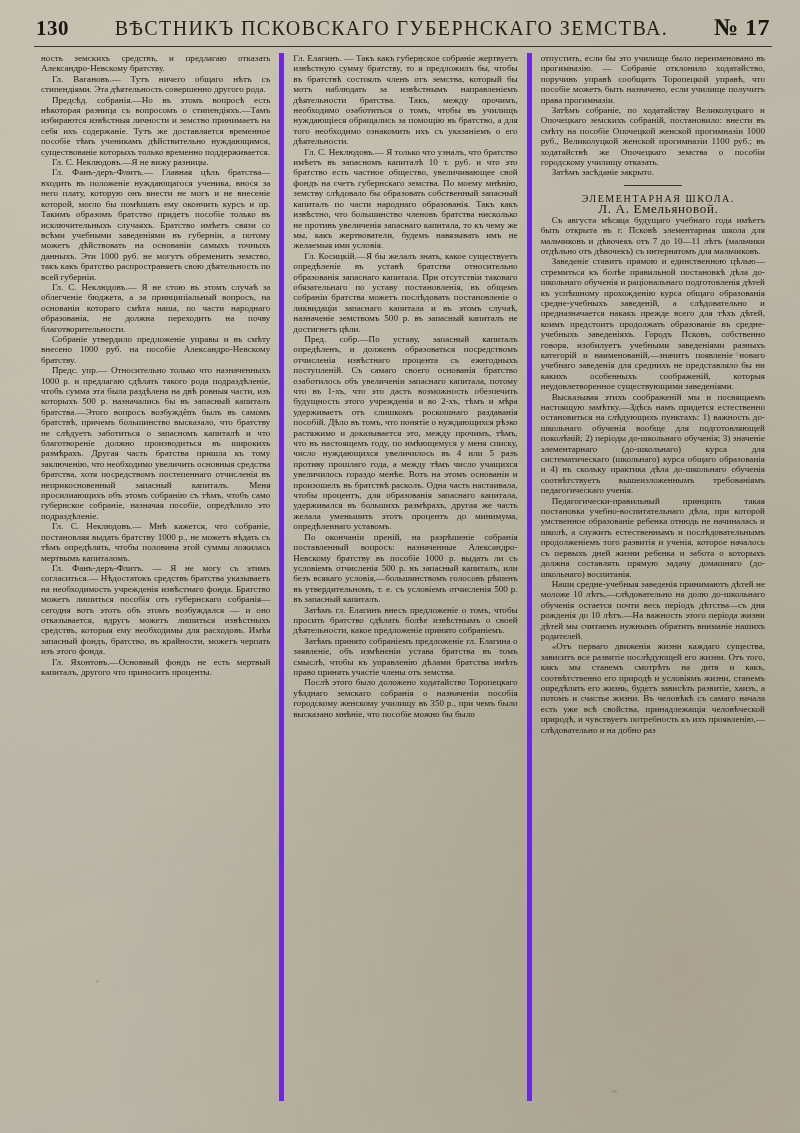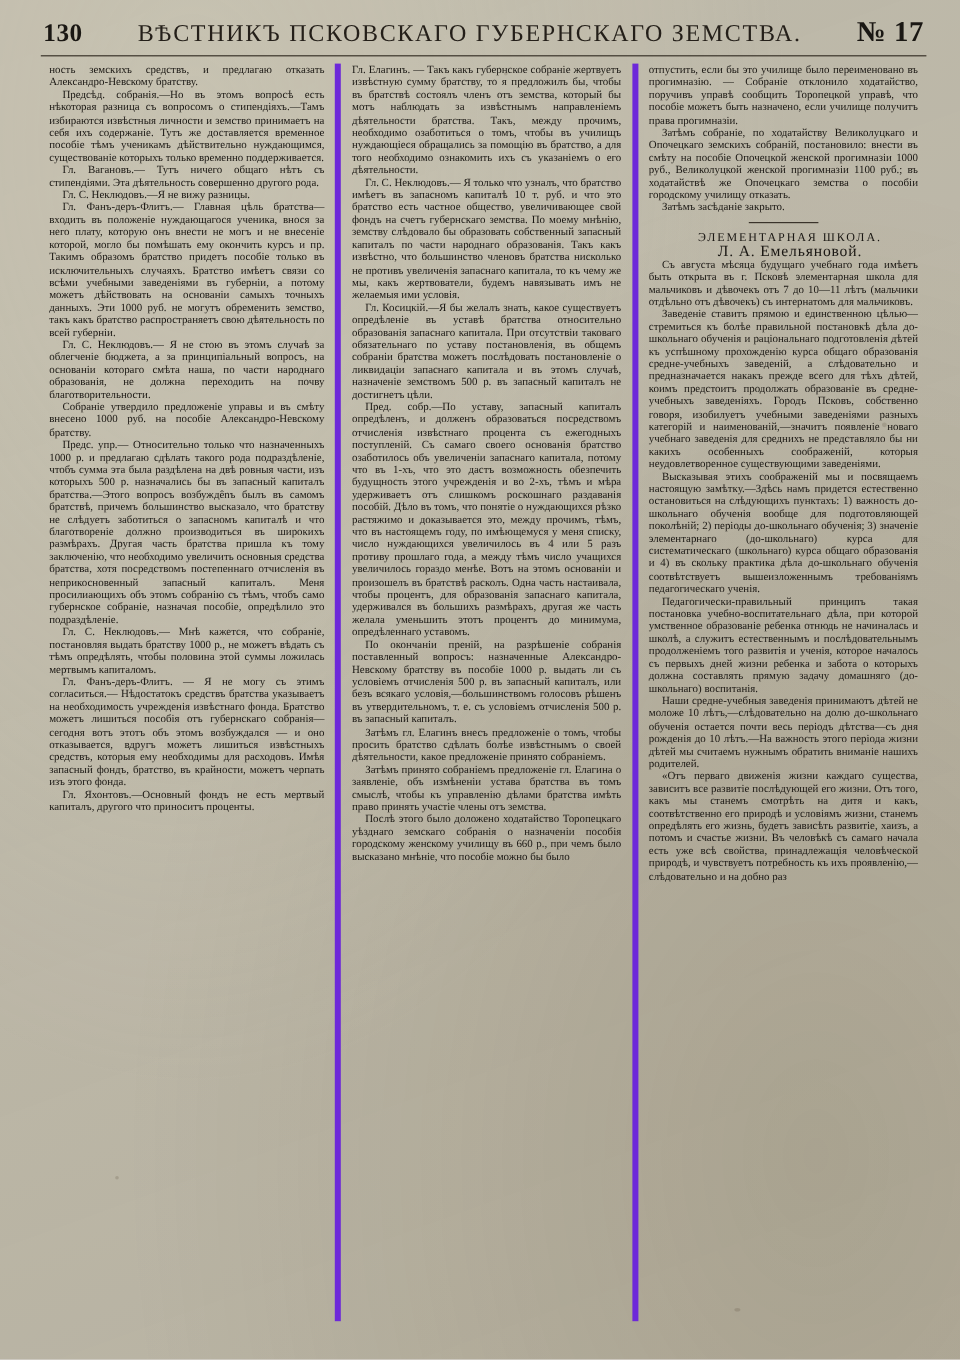--- a/index.html
+++ b/index.html
@@ -138,41 +138,41 @@
       <div class="folio-left">130</div>
       <div class="masthead-title">ВѢСТНИКЪ ПСКОВСКАГО ГУБЕРНСКАГО ЗЕМСТВА.</div>
       <div class="folio-right">№ 17</div>
     </div>
     <hr class="rule">
 
     <div class="columns">
 
       <div class="col">
         <p class="noind">ность земскихъ средствъ, и предлагаю отказать Александро-Невскому братству.</p>
+        <p>Гл. Вагановъ.— Тутъ ничего общаго нѣтъ съ стипендіями. Эта дѣятельность совершенно другого рода.</p>
         <p>Предсѣд. собранія.—Но въ этомъ вопросѣ есть нѣкоторая разница съ вопросомъ о стипендіяхъ.—Тамъ избираются извѣстныя личности и земство принимаетъ на себя ихъ содержаніе. Тутъ же доставляется временное пособіе тѣмъ ученикамъ дѣйствительно нуждающимся, существованіе которыхъ только временно поддерживается.</p>
-        <p>Гл. Вагановъ.— Тутъ ничего общаго нѣтъ съ стипендіями. Эта дѣятельность совершенно другого рода.</p>
         <p>Гл. С. Неклюдовъ.—Я не вижу разницы.</p>
         <p>Гл. Фанъ-деръ-Флитъ.— Главная цѣль братства—входить въ положеніе нуждающагося ученика, внося за него плату, которую онъ внести не могъ и не внесенiе которой, могло бы помѣшать ему окончить курсъ и пр. Такимъ образомъ братство придетъ пособiе только въ исключительныхъ случаяхъ. Братство имѣетъ связи со всѣми учебными заведеніями въ губерніи, а потому можетъ дѣйствовать на основаніи самыхъ точныхъ данныхъ. Эти 1000 руб. не могутъ обременить земство, такъ какъ братство распространяетъ свою дѣятельность по всей губерніи.</p>
         <p>Гл. С. Неклюдовъ.— Я не стою въ этомъ случаѣ за облегченіе бюджета, а за принципіальный вопросъ, на основаніи котораго смѣта наша, по части народнаго образованія, не должна переходить на почву благотворительности.</p>
         <p>Собраніе утвердило предложеніе управы и въ смѣту внесено 1000 руб. на пособіе Александро-Невскому братству.</p>
         <p>Предс. упр.— Относительно только что назначенныхъ 1000 р. и предлагаю сдѣлать такого рода подраздѣленіе, чтобъ сумма эта была раздѣлена на двѣ ровныя части, изъ которыхъ 500 р. назначались бы въ запасный капиталъ братства.—Этого вопросъ возбуждênъ былъ въ самомъ братствѣ, причемъ большинство высказало, что братству не слѣдуетъ заботиться о запасномъ капиталѣ и что благотворенiе должно производиться въ широкихъ размѣрахъ. Другая часть братства пришла къ тому заключенію, что необходимо увеличить основныя средства братства, хотя посредствомъ постепеннаго отчисленія въ неприкосновенный запасный капиталъ. Меня просилиающихъ объ этомъ собранію съ тѣмъ, чтобъ само губернское собраніе, назначая пособіе, опредѣлило это подраздѣленіе.</p>
         <p>Гл. С. Неклюдовъ.— Мнѣ кажется, что собраніе, постановляя выдать братству 1000 р., не можетъ вѣдать съ тѣмъ опредѣлять, чтобы половина этой суммы ложилась мертвымъ капиталомъ.</p>
         <p>Гл. Фанъ-деръ-Флитъ. — Я не могу съ этимъ согласиться.— Нѣдостатокъ средствъ братства указываетъ на необходимость учрежденія извѣстнаго фонда. Братство можетъ лишиться пособія отъ губернскаго собранія—сегодня вотъ этотъ объ этомъ возбуждался — и оно отказывается, вдругъ можетъ лишиться извѣстныхъ средствъ, которыя ему необходимы для расходовъ. Имѣя запасный фондъ, братство, въ крайности, можетъ черпать изъ этого фонда.</p>
         <p>Гл. Яхонтовъ.—Основный фондъ не есть мертвый капиталъ, другого что приноситъ проценты.</p>
       </div>
 
       <div class="col">
         <p class="noind">Гл. Елагинъ. — Такъ какъ губернское собраніе жертвуетъ извѣстную сумму братству, то я предложилъ бы, чтобы въ братствѣ состоялъ членъ отъ земства, который бы мотъ наблюдать за извѣстнымъ направленіемъ дѣятельности братства. Такъ, между прочимъ, необходимо озаботиться о томъ, чтобы въ училищъ нуждающіеся обращались за помощію въ братство, а для того необходимо ознакомить ихъ съ указаніемъ о его дѣятельности.</p>
         <p>Гл. С. Неклюдовъ.— Я только что узналъ, что братство имѣетъ въ запасномъ капиталѣ 10 т. руб. и что это братство есть частное общество, увеличивающее свой фондъ на счетъ губернскаго земства. По моему мнѣнію, земству слѣдовало бы образовать собственный запасный капиталъ по части народнаго образованія. Такъ какъ извѣстно, что большинство членовъ братства нисколько не противъ увеличенія запаснаго капитала, то къ чему же мы, какъ жертвователи, будемъ навязывать имъ не желаемыя ими условія.</p>
         <p>Гл. Косицкій.—Я бы желалъ знать, какое существуетъ опредѣленіе въ уставѣ братства относительно образованія запаснаго капитала. При отсутствіи таковаго обязательнаго по уставу постановленія, въ общемъ собраніи братства можетъ послѣдовать постановленіе о ликвидаціи запаснаго капитала и въ этомъ случаѣ, назначеніе земствомъ 500 р. въ запасный капиталъ не достигнетъ цѣли.</p>
         <p>Пред. собр.—По уставу, запасный капиталъ опредѣленъ, и долженъ образоваться посредствомъ отчисленія извѣстнаго процента съ ежегодныхъ поступленій. Съ самаго своего основанія братство озаботилось объ увеличеніи запаснаго капитала, потому что въ 1-хъ, что это дастъ возможность обезпечить будущность этого учрежденія и во 2-хъ, тѣмъ и мѣра удерживаетъ отъ слишкомъ роскошнаго раздаванія пособій. Дѣло въ томъ, что понятіе о нуждающихся рѣзко растяжимо и доказывается это, между прочимъ, тѣмъ, что въ настоящемъ году, по имѣющемуся у меня списку, число нуждающихся увеличилось въ 4 или 5 разъ противу прошлаго года, а между тѣмъ число учащихся увеличилось гораздо менѣе. Вотъ на этомъ основаніи и произошелъ въ братствѣ расколъ. Одна часть настаивала, чтобы процентъ, для образованія запаснаго капитала, удерживался въ большихъ размѣрахъ, другая же часть желала уменьшить этотъ процентъ до минимума, опредѣленнаго уставомъ.</p>
         <p>По окончаніи преній, на разрѣшеніе собранія поставленный вопросъ: назначенные Александро-Невскому братству въ пособіе 1000 р. выдать ли съ условіемъ отчисленія 500 р. въ запасный капиталъ, или безъ всякаго условія,—большинствомъ голосовъ рѣшенъ въ утвердительномъ, т. е. съ условіемъ отчисленія 500 р. въ запасный капиталъ.</p>
         <p>Затѣмъ гл. Елагинъ внесъ предложеніе о томъ, чтобы просить братство сдѣлать болѣе извѣстнымъ о своей дѣятельности, какое предложеніе принято собраніемъ.</p>
         <p>Затѣмъ принято собраніемъ предложеніе гл. Елагина о заявленіе, объ измѣненіи устава братства въ томъ смыслѣ, чтобы къ управленію дѣлами братства имѣть право принять участіе члены отъ земства.</p>
-        <p>Послѣ этого было доложено ходатайство Торопецкаго уѣзднаго земскаго собранія о назначеніи пособія городскому женскому училищу въ 660 р., при чемъ было высказано мнѣніе, что пособіе можно бы было</p>
+        <p>Послѣ этого было доложено ходатайство Торопецкаго уѣзднаго земскаго собранія о назначеніи пособія городскому женскому училищу въ 350 р., при чемъ было высказано мнѣніе, что пособіе можно бы было</p>
       </div>
 
       <div class="col">
         <p class="noind">отпустить, если бы это училище было переименовано въ прогимназію. — Собраніе отклонило ходатайство, поручивъ управѣ сообщить Торопецкой управѣ, что пособіе можетъ быть назначено, если училище получитъ права прогимназіи.</p>
         <p>Затѣмъ собраніе, по ходатайству Великолуцкаго и Опочецкаго земскихъ собраній, постановило: внести въ смѣту на пособіе Опочецкой женской прогимназіи 1000 руб., Великолуцкой женской прогимназіи 1100 руб.; въ ходатайствѣ же Опочецкаго земства о пособіи городскому училищу отказать.</p>
         <p>Затѣмъ засѣданіе закрыто.</p>
 
         <hr class="sec-sep">
         <p class="sec-title">ЭЛЕМЕНТАРНАЯ ШКОЛА.</p>
         <p class="sec-author">Л. А. Емельяновой.</p>

